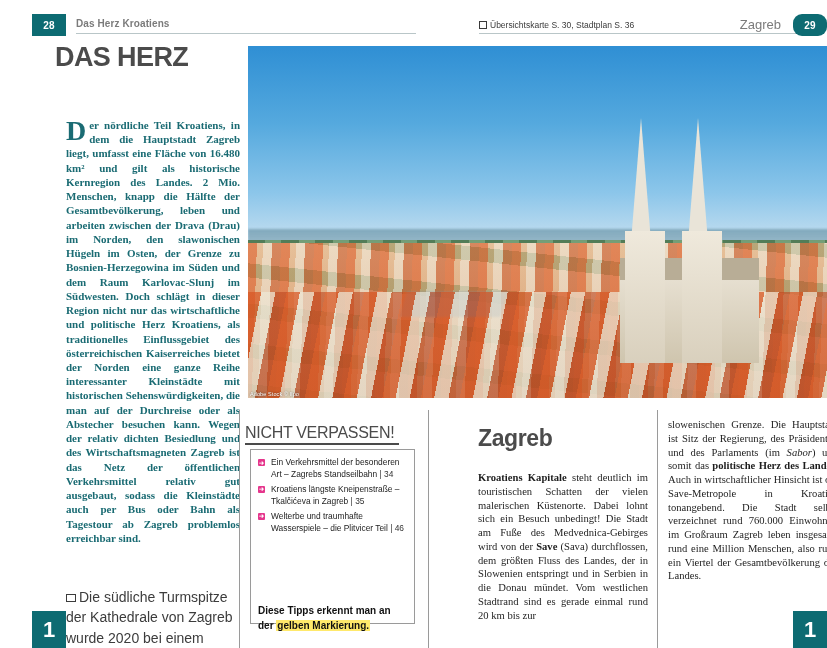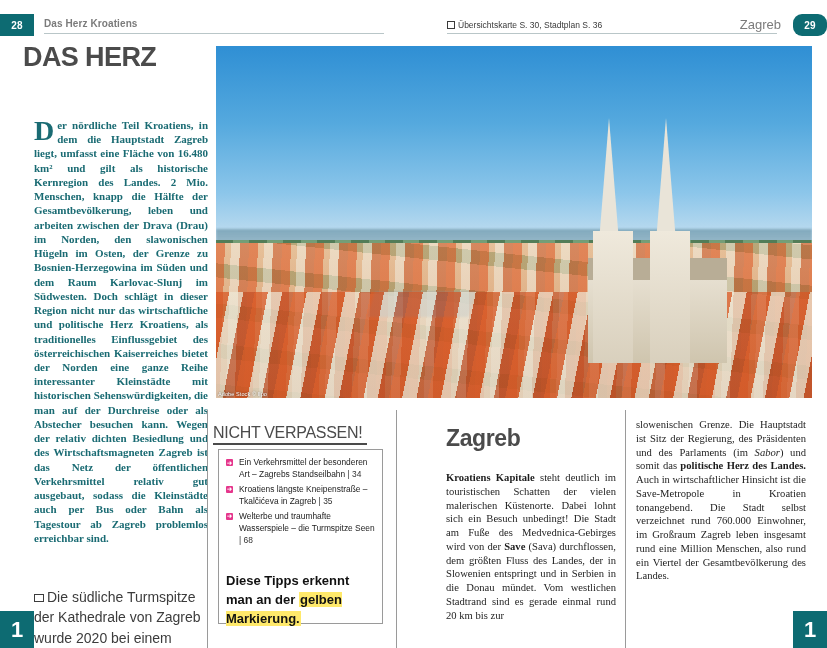--- a/index.html
+++ b/index.html
@@ -3,21 +3,21 @@
 <meta charset="utf-8">
 <style>
   html,body{margin:0;padding:0;}
   body{
     width:827px;height:648px;
     background:#ffffff;
     font-family:"Liberation Sans", sans-serif;
     overflow:hidden;
     position:relative;
   }
-  .page{position:absolute;inset:0;}
+  .page{position:absolute;inset:0;margin-left:32px;}
 
   
   .rh-left-tab{
     position:absolute;left:0;top:14px;width:34px;height:22px;
     background:#0d6b72;color:#fff;
     display:flex;align-items:center;justify-content:center;
     font-size:10px;font-weight:bold;letter-spacing:.3px;
   }
   .rh-right-tab{
     position:absolute;right:0;top:14px;width:34px;height:22px;
@@ -168,22 +168,22 @@
   .nv-item{position:relative;padding-left:13px;margin-bottom:3px;}
   .nv-bullet{
     position:absolute;left:0;top:2px;width:7px;height:7px;
     background:#e5368c;border-radius:1px;
     display:flex;align-items:center;justify-content:center;
     color:#fff;font-size:6px;line-height:1;font-weight:bold;
   }
   .nv-item b{font-weight:normal;text-align:center;}
   .nv-pg{color:#333;}
   .nv-note{
-    position:absolute;left:226px;top:572px;width:150px;
-    font-size:13px;line-height:1.45;font-weight:bold;color:#111;
+    position:absolute;left:226px;top:604px;width:150px;
+    font-size:10px;line-height:1.45;font-weight:bold;color:#111;
   }
   .hl{background:#ffe96b;padding:0 1px;}
 
   
   .sec-title{
     position:absolute;left:446px;top:425px;
     font-size:23px;font-weight:bold;color:#4b4b4b;letter-spacing:-.4px;
   }
   .col-mid{
     position:absolute;left:446px;top:471px;width:170px;
@@ -283,22 +283,22 @@
     </div>
 
     <div class="nv-item">
       <span class="nv-bullet">➜</span>
       <span>Kroatiens längste Kneipenstraße – </span><b>Tkalčićeva in Zagreb</b>
       <span class="nv-pg">| <span>35</span></span>
     </div>
 
     <div class="nv-item">
       <span class="nv-bullet">➜</span>
-      <span>Welterbe und traumhafte Wasserspiele – </span><b>die Turmspitze Seen</b>
-      <span class="nv-pg">| <span>68</span></span>
+      <span>Welterbe und traumhafte Wasserspiele – </span><b>die Plitvicer Teil</b>
+      <span class="nv-pg">| <span>46</span></span>
     </div>
   </div>
 
   <div class="nv-note">
     <span>Diese Tipps erkennt man an der </span><span class="hl">gelben Markierung.</span>
   </div>
 
   <div class="sec-title">Zagreb</div>
 
   <div class="col-mid">

